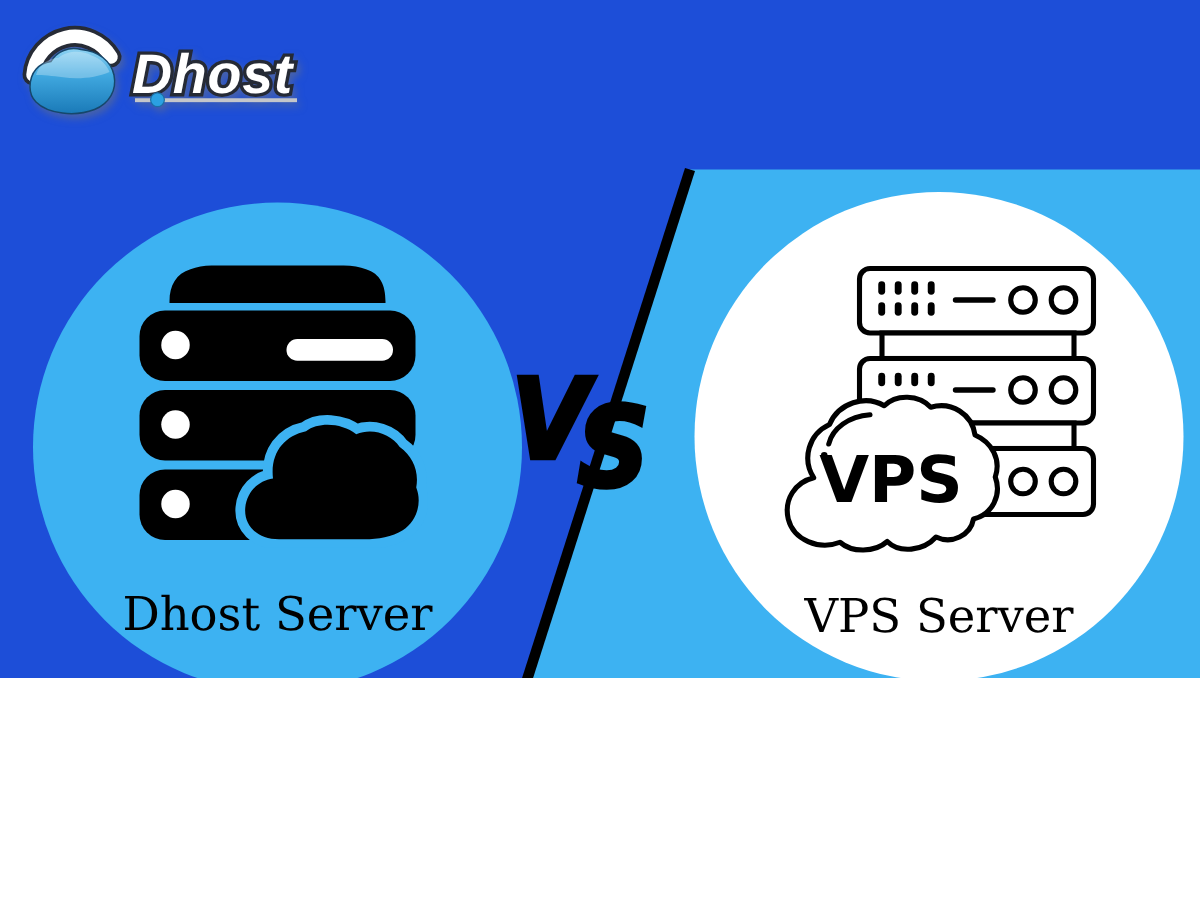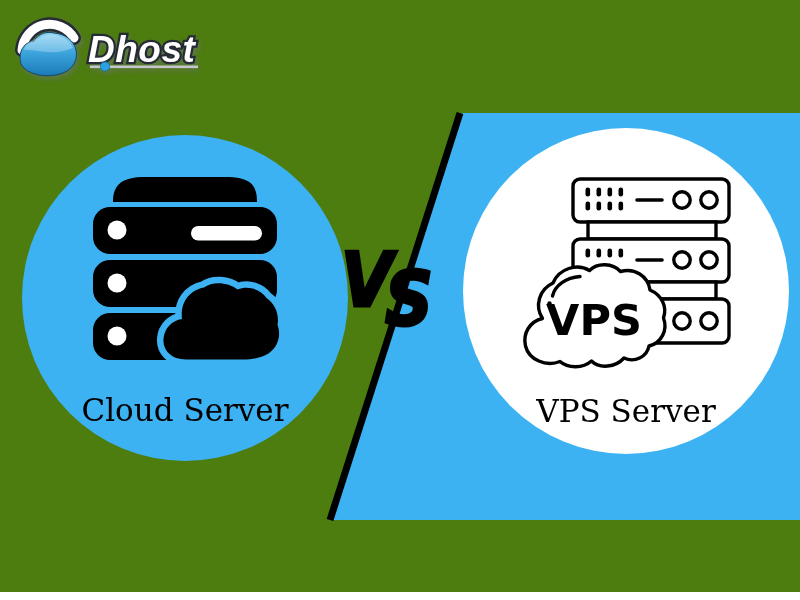--- a/index.html
+++ b/index.html
@@ -1,20 +1,20 @@
 <!DOCTYPE html>
 <html style="--accent: #3DB2F2;"><head>
 <meta charset="utf-8">
 <style>
   :root { --accent:#3DB2F2; }
   * { margin:0; padding:0; box-sizing:border-box; }
   body { background:#ffffff; }
   .stage {
-    position:relative; width:800px; height:592px;
-    background:#4d7c0f; overflow:hidden;
+    position:relative; width:800px; height:452px;
+    background:#1d4ed8; overflow:hidden;
     font-family:"Liberation Sans", sans-serif;
   }
   svg.bg { position:absolute; left:0; top:0; }
 
   
   .logo { position:absolute; left:12px; top:10px; width:190px; height:70px;
           filter:drop-shadow(2.5px 3.5px 2.5px rgba(110,115,125,.5)); }
 
   
   .circle { position:absolute; border-radius:50%; }
@@ -94,21 +94,21 @@
                C180 302 189.5 290.5 204 287.5 C212.5 281 228 282 237.5 289.5
                C248.5 285 260.5 289.5 266.5 298 C275 304 279.5 314 277.5 325
                C281.5 335 278 347.5 268.5 353.5 C261.5 358 252 359.5 243 359.5 Z" fill="none" style="stroke:var(--accent)" stroke-width="13" stroke-linejoin="round"></path>
       <path d="M186 359.5 C171 359.5 162.5 350 163.5 338.5 C164.5 328 172 320.5 182 319
                C180 302 189.5 290.5 204 287.5 C212.5 281 228 282 237.5 289.5
                C248.5 285 260.5 289.5 266.5 298 C275 304 279.5 314 277.5 325
                C281.5 335 278 347.5 268.5 353.5 C261.5 358 252 359.5 243 359.5 Z" fill="#000000"></path>
     </g>
   </svg>
 
-  <div class="panel-label label-left">Cloud Server</div>
+  <div class="panel-label label-left">Dhost Server</div>
 
   <div class="circle circle-right"></div>
 
   <svg class="icon-right" width="228" height="202" viewBox="515 170 228 202">
     <g fill="#ffffff" stroke="#000000" stroke-width="3.4">
       <rect x="573" y="179" width="156" height="43" rx="7"></rect>
       <rect x="588" y="222" width="128" height="17"></rect>
       <rect x="573" y="239" width="156" height="43" rx="7"></rect>
       <rect x="588" y="282" width="128" height="17"></rect>
       <rect x="573" y="299" width="156" height="44" rx="7"></rect>

